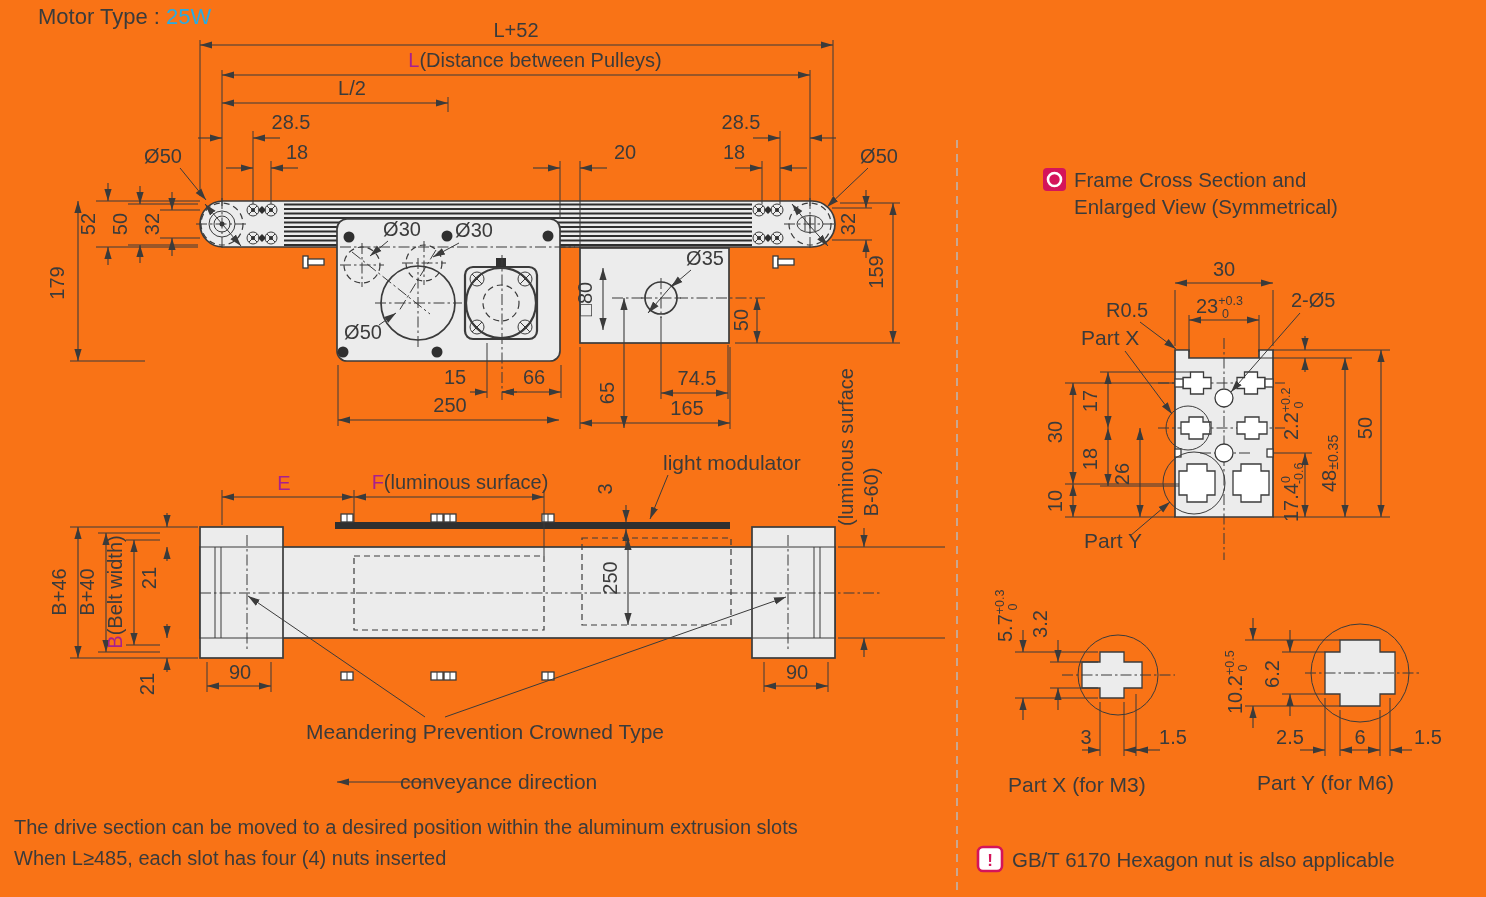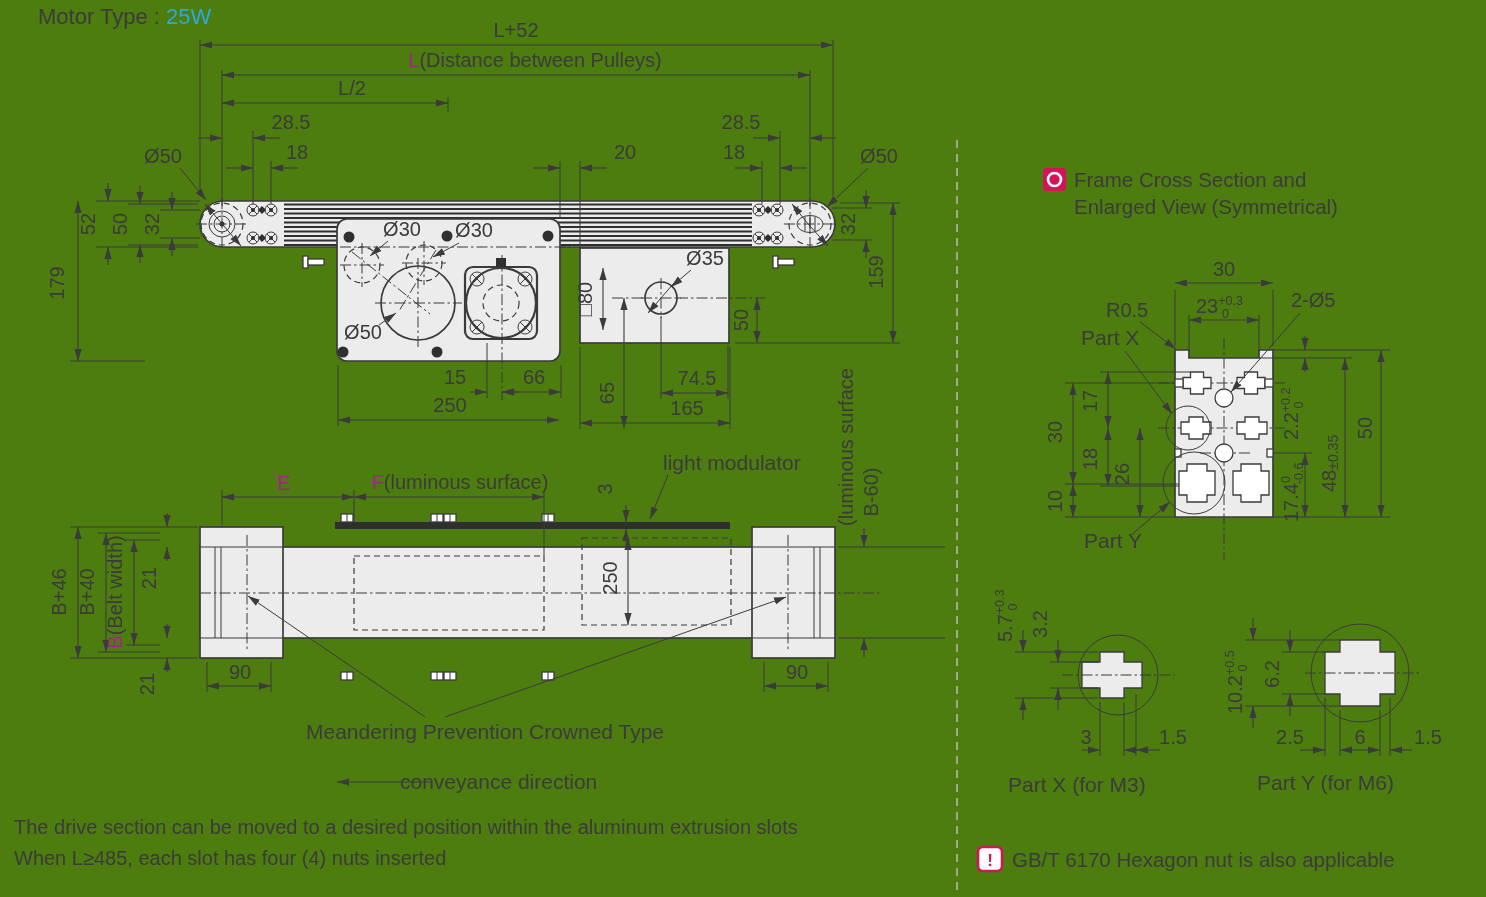--- a/index.html
+++ b/index.html
@@ -1,16 +1,16 @@
 <!DOCTYPE html>
 <html><head>
 <meta charset="utf-8">
 <style>
   html,body{margin:0;padding:0;background:#fff}
-  #stage{position:relative;width:1486px;height:897px;background:#4d7c0f;overflow:hidden}
+  #stage{position:relative;width:1486px;height:897px;background:#f97316;overflow:hidden}
   svg{display:block}
   text{font-family:"Liberation Sans", sans-serif;fill:#3b3b3b}
   .lbl{font-size:20px}
   .big{font-size:22px}
   .sm{font-size:12.5px}
   .cap{font-size:21px}
   .note{font-size:20px}
   .hd{font-size:20.5px}
   .mag{fill:#a8208e}
   .blue{fill:#29abe2}

